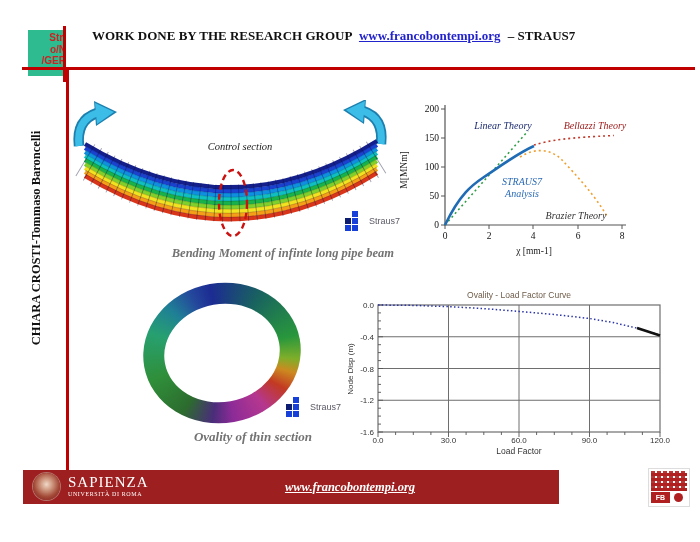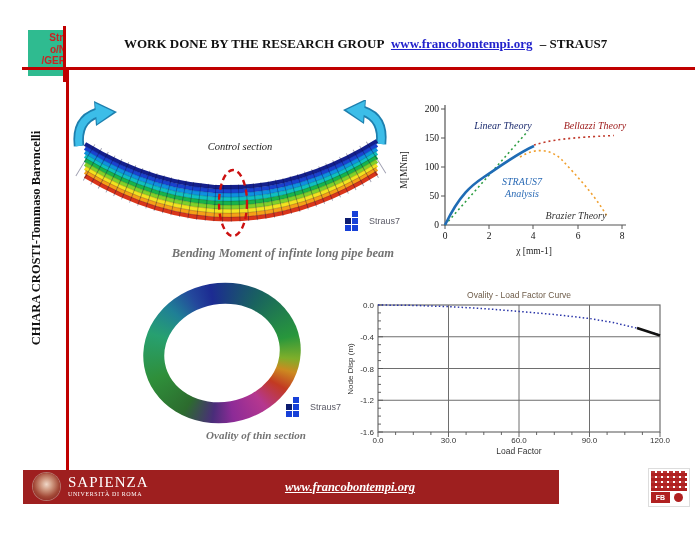--- a/index.html
+++ b/index.html
@@ -3,33 +3,33 @@
 <meta charset="utf-8">
 <style>
   html,body{margin:0;padding:0;background:#fff;}
   .slide{position:relative;width:700px;height:542px;background:#fff;overflow:hidden;
          font-family:"Liberation Serif",serif;}
   
   .logo-box{position:absolute;left:28px;top:30px;width:38px;height:46px;background:#2fbb90;
             color:#cc2222;font:bold 10px/1.15 "Liberation Sans",sans-serif;text-align:right;padding-top:2px;box-sizing:border-box;}
   .vline-header{position:absolute;left:63px;top:26px;width:3px;height:56px;background:#c00000;}
   .hline{position:absolute;left:22px;top:67px;width:673px;height:3px;background:#c00000;}
-  .header-title{position:absolute;left:92px;top:36px;font:bold 13px "Liberation Serif",serif;color:#111;white-space:nowrap;margin-left:32px;}
+  .header-title{position:absolute;left:92px;top:28px;font:bold 13px "Liberation Serif",serif;color:#111;white-space:nowrap;}
   .header-title a{color:#2323cc;text-decoration:underline;margin:0 4px;cursor:pointer;}
   .subtitle{position:absolute;left:76px;top:78px;font:bold 12.5px "Liberation Serif",serif;color:#111;}
   
   .sidebar-line{position:absolute;left:66px;top:70px;width:3px;height:400px;background:#c00000;}
   .author{position:absolute;left:36px;top:238px;transform:translate(-50%,-50%) rotate(-90deg);
           white-space:nowrap;font:bold 12.5px "Liberation Serif",serif;color:#111;}
   
   .beam-svg{position:absolute;left:70px;top:100px;}
   .caption{position:absolute;font:italic bold 12.5px "Liberation Serif",serif;color:#737373;text-align:right;}
   .beam-caption{left:94px;top:246px;width:300px;}
   .mc-caption{left:428px;top:265px;width:200px;}
-  .ring-caption{left:106px;top:429px;width:200px;font-size:11px;}
+  .ring-caption{left:112px;top:429px;width:200px;font-size:13px;}
   .mc-svg{position:absolute;left:398px;top:95px;}
   .olf-svg{position:absolute;left:345px;top:287px;}
   .ring{position:absolute;left:143px;top:283px;width:158px;height:140px;border-radius:50%;transform:rotate(-10deg);
         background:conic-gradient(from 0deg,
           #1c2b92 0%, #19635f 12%, #28973c 24%, #7fae2a 29%, #cc8a20 32%, #c23a22 36%,
           #b5378f 42%, #8d2b97 50%, #4a2d7a 55%, #2c6b2e 62%, #2f8f3a 72%, #27a070 82%,
           #1f7f96 89%, #24489c 95%, #1c2b92 100%);}
   .ring::after{content:"";position:absolute;inset:21px;background:#fff;border-radius:50%;}
   
   .straus7{position:absolute;display:flex;align-items:center;gap:4px;}

